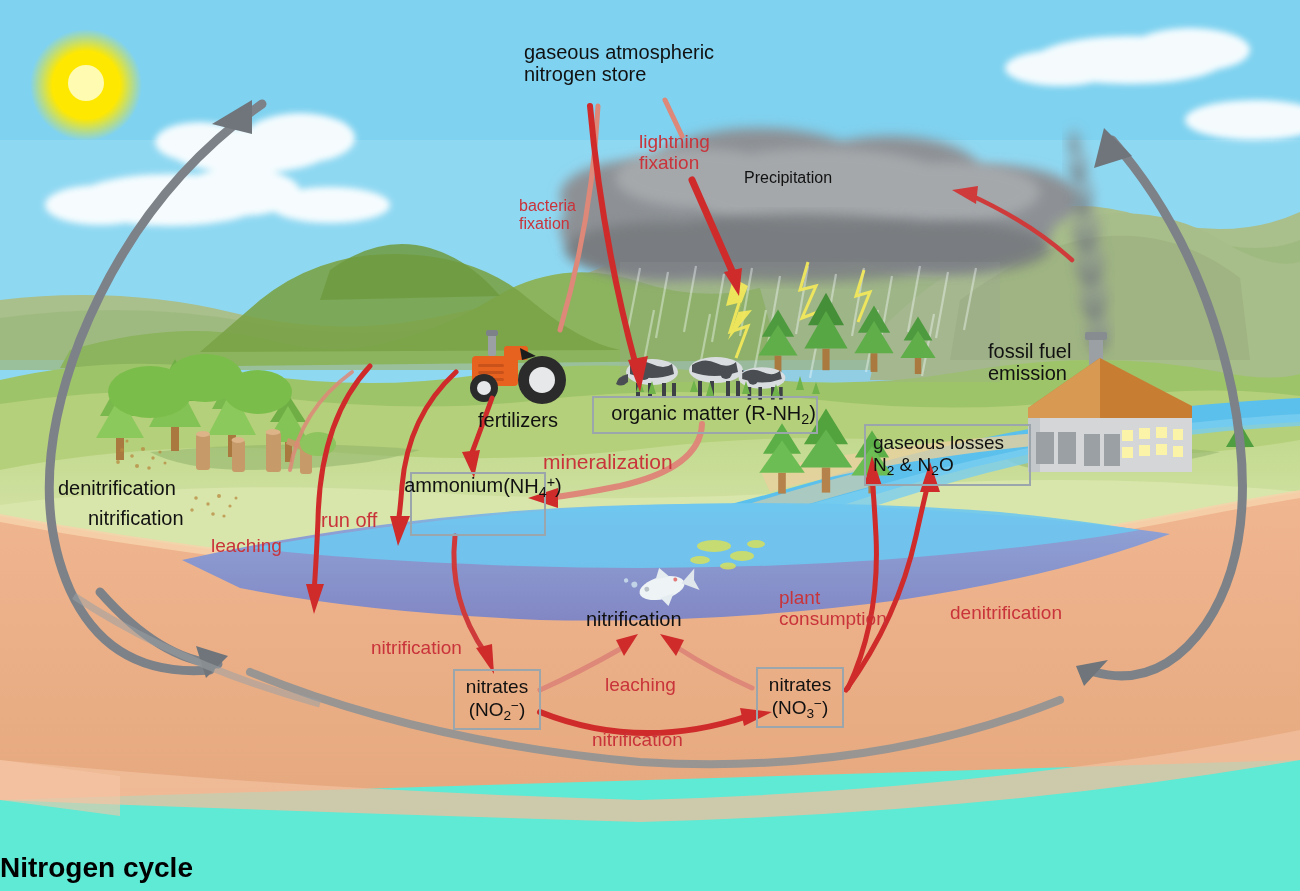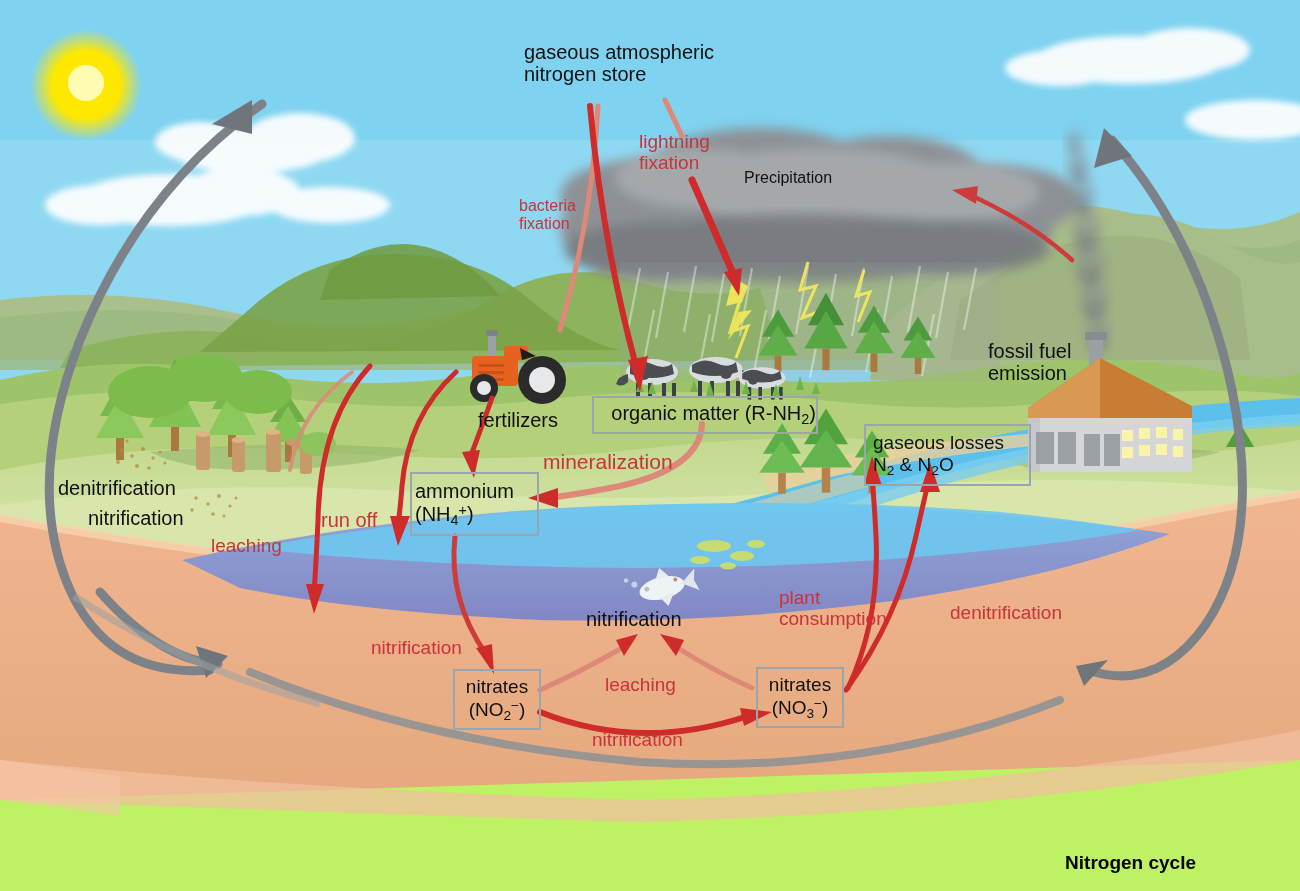--- a/index.html
+++ b/index.html
@@ -1,28 +1,28 @@
 <!DOCTYPE html>
 <html><head>
 <meta charset="utf-8">
 <style>
   html,body{margin:0;padding:0;background:#fff;}
   body{font-family:"Liberation Sans",sans-serif;}
-  #stage{position:relative;width:1300px;height:891px;background:#bef264;overflow:hidden;}
+  #stage{position:relative;width:1300px;height:891px;background:#5eead4;overflow:hidden;}
   #scene{position:absolute;left:0;top:0;width:1300px;height:828px;overflow:hidden;}
   svg.layer{position:absolute;left:0;top:0;width:1300px;height:828px;}
   .lbl{position:absolute;color:#111;line-height:1.12;white-space:pre;}
   .lbl.red{color:#c9333a;}
   .box{position:absolute;border:2px solid #9aa6ab;background:transparent;
        display:flex;align-items:center;justify-content:flex-end;text-align:center;
        color:#111;line-height:1.13;white-space:pre;}
   .sub{font-size:.72em;vertical-align:-0.28em;}
   .sup{font-size:.72em;vertical-align:0.42em;}
-  #title{position:absolute;left:0;top:852px;width:1196px;text-align:right;
-         font-weight:bold;font-size:19px;color:#000;}
+  #title{position:absolute;left:0;top:852px;width:1196px;text-align:left;
+         font-weight:bold;font-size:28px;color:#000;}
 </style>
 </head>
 <body>
 
 <div id="stage">
 
   <div id="scene">
 
     <svg class="layer" viewBox="0 0 1300 828" preserveAspectRatio="none">
       <defs>
@@ -533,21 +533,21 @@
     <div class="lbl red" style="left:950px;top:602px;font-size:19px;">denitrification</div>
 
     <div class="lbl red" style="left:605px;top:674px;font-size:19px;">leaching</div>
 
     <div class="lbl red" style="left:592px;top:729px;font-size:19px;">nitrification</div>
 
     <div class="box" style="left:592px;top:396px;width:222px;height:34px;font-size:20px;">
       <span><span>organic matter (R-NH</span><span class="sub">2</span><span>)</span></span>
     </div>
 
-    <div class="box" style="left:410px;top:472px;width:122px;height:60px;font-size:20px;flex-direction:column;align-items:flex-start;justify-content:center;padding-left:3px;">
+    <div class="box" style="left:410px;top:472px;width:122px;height:60px;font-size:20px;flex-direction:row;align-items:flex-start;justify-content:center;padding-left:10px;">
       <span>ammonium</span>
       <span><span>(NH</span><span class="sub">4</span><span class="sup">+</span><span>)</span></span>
     </div>
 
     <div class="box" style="left:864px;top:424px;width:156px;height:58px;font-size:19px;flex-direction:column;align-items:flex-start;justify-content:center;padding-left:7px;">
       <span>gaseous losses</span>
       <span><span>N</span><span class="sub">2</span><span> &amp; N</span><span class="sub">2</span><span>O</span></span>
     </div>
 
     <div class="box" style="left:453px;top:669px;width:84px;height:57px;font-size:19px;flex-direction:column;align-items:center;justify-content:center;">

